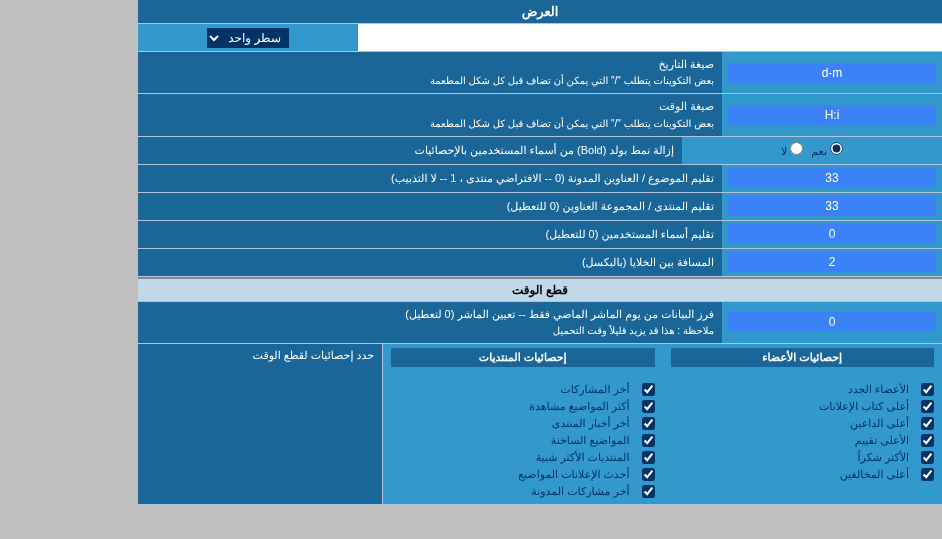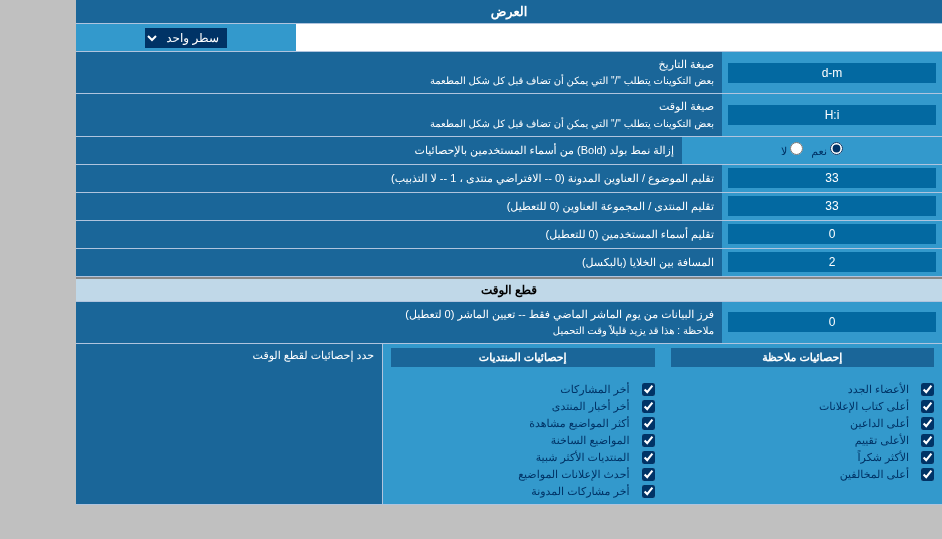--- a/index.html
+++ b/index.html
@@ -3,21 +3,21 @@
   <meta charset="utf-8">
   <style>
     * { box-sizing: border-box; margin: 0; padding: 0; }
     body {
       font-family: Arial, Tahoma, sans-serif;
       font-size: 12px;
       background: #c0c0c0;
       direction: rtl;
     }
     .main-container {
-      width: 866px;
+      width: 804px;
       background: #fff;
     }
     .row {
       display: flex;
       flex-direction: row-reverse;
       border-bottom: 1px solid #b0c4de;
       min-height: 28px;
     }
     .row-label {
       background: #1a6699;
@@ -34,21 +34,21 @@
     .row-input {
       background: #3399cc;
       width: 220px;
       min-width: 180px;
       display: flex;
       align-items: center;
       justify-content: center;
       padding: 3px 6px;
     }
     .row-input input[type="text"] {
-      background: #0369a1;
+      background: #3b82f6;
       color: #fff;
       border: none;
       padding: 3px 0;
       width: 100%;
       font-size: 12px;
       text-align: center;
       direction: ltr;
     }
     .row-input select {
       background: #003366;
@@ -253,46 +253,46 @@
     <div style="display:flex; flex-direction:row-reverse; width:560px;">
 
       <div class="checkbox-col">
         <div class="checkbox-col-header">إحصائيات المنتديات</div>
         <div class="checkbox-item">
           <input type="checkbox" checked="" style="">
           <span>أخر المشاركات</span>
         </div>
         <div class="checkbox-item">
           <input type="checkbox" checked="" style="">
+          <span>أكثر المواضيع مشاهدة</span>
+        </div>
+        <div class="checkbox-item">
+          <input type="checkbox" checked="" style="">
           <span>أخر أخبار المنتدى</span>
         </div>
         <div class="checkbox-item">
           <input type="checkbox" checked="" style="">
-          <span>أكثر المواضيع مشاهدة</span>
-        </div>
-        <div class="checkbox-item">
-          <input type="checkbox" checked="" style="">
           <span>المواضيع الساخنة</span>
         </div>
         <div class="checkbox-item">
           <input type="checkbox" checked="" style="">
           <span>المنتديات الأكثر شبية</span>
         </div>
         <div class="checkbox-item">
           <input type="checkbox" checked="" style="">
           <span>أحدث الإعلانات المواضيع</span>
         </div>
         <div class="checkbox-item">
           <input type="checkbox" checked="" style="">
           <span>أخر مشاركات المدونة</span>
         </div>
       </div>
 
       <div class="checkbox-col">
-        <div class="checkbox-col-header">إحصائيات ملاحظة</div>
+        <div class="checkbox-col-header">إحصائيات الأعضاء</div>
         <div class="checkbox-item">
           <input type="checkbox" checked="" style="">
           <span>الأعضاء الجدد</span>
         </div>
         <div class="checkbox-item">
           <input type="checkbox" checked="" style="">
           <span>أعلى كتاب الإعلانات</span>
         </div>
         <div class="checkbox-item">
           <input type="checkbox" checked="" style="">

